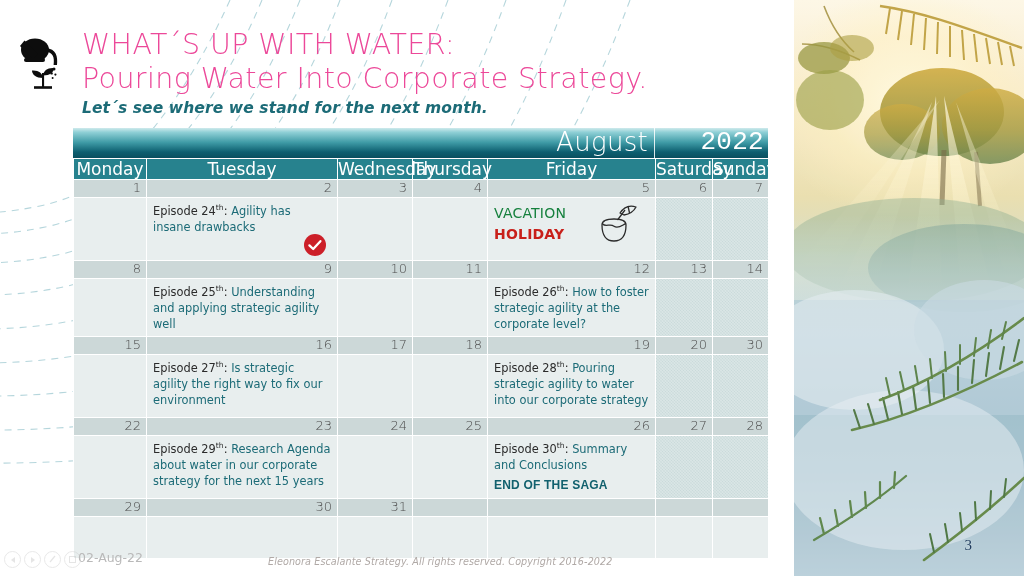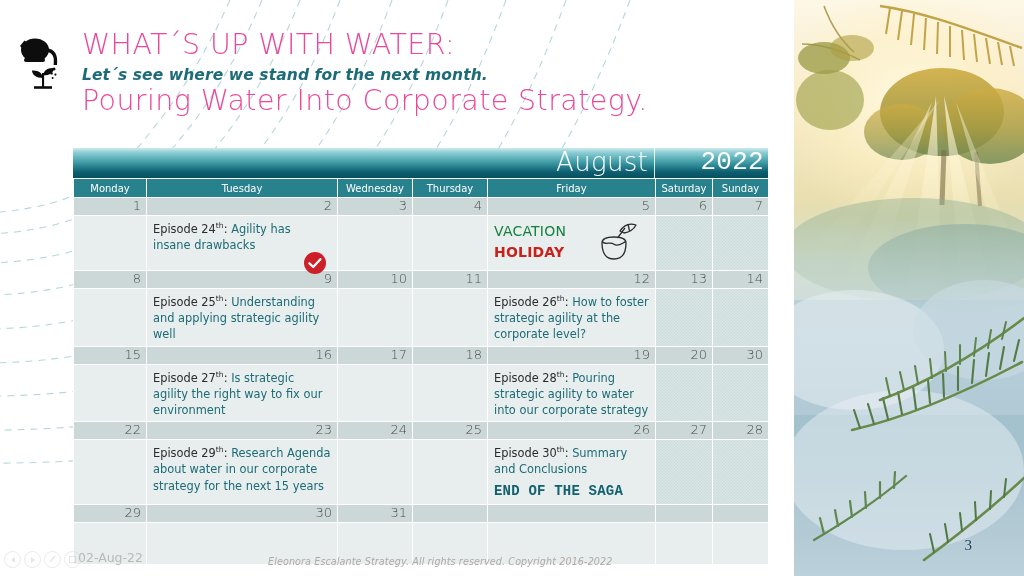--- a/index.html
+++ b/index.html
@@ -35,21 +35,21 @@
     color:#ec4899; line-height:1.18; white-space:nowrap;
   }
   #subtitle {
     margin-top:4px;
     font-family:"DejaVu Sans", sans-serif;
     font-style:italic; font-weight:bold; font-size:15.5px;
     color:#1c6b77; letter-spacing:.1px;
   }
 
   
-  #calendar { position:absolute; left:73px; top:148px; width:695px; z-index:2; }
+  #calendar { position:absolute; left:73px; top:128px; width:695px; z-index:2; }
 
   #cal-title-bar {
     height:30px; position:relative;
     background:linear-gradient(to bottom,#cfeaec 0%, #8fd0d6 14%, #3f9ba6 48%, #0d5f70 80%, #094f5f 100%);
   }
   #cal-title-bar .month {
     position:absolute; right:120px; top:-1px;
     font-family:"DejaVu Sans", sans-serif; font-weight:300;
     font-size:26px; color:#ffffff; letter-spacing:.3px;
   }
@@ -59,57 +59,57 @@
     font-size:26px; color:#ffffff; letter-spacing:.3px;margin-left:48px;
   }
   #cal-title-bar .divider {
     position:absolute; right:113px; top:0; width:1px; height:30px;
     background:rgba(255,255,255,.85);
   }
 
   table.cal { border-collapse:collapse; width:695px; table-layout:fixed; }
   table.cal th {
     background:#27828e; color:#ffffff; font-weight:normal;
-    font-size:10px; height:19px; border:1px solid #ffffff;
+    font-size:17px; height:19px; border:1px solid #ffffff;
     font-family:"DejaVu Sans", sans-serif;
   }
   table.cal td { border:1px solid #ffffff; vertical-align:top; }
 
   
   tr.num-row td {
     background:#ccd8d8; height:18px; text-align:right;
     padding:0 5px 1px 0; font-size:13px; color:#4d4d4d;
     font-family:"DejaVu Sans", sans-serif; font-weight:300;
   }
   tr.num-row td.weekend { background:#ccd8d8; }
 
   
-  tr.ev-row td { background:#e8eeee; height:55px; padding:5px 6px 3px 6px; }
+  tr.ev-row td { background:#e8eeee; height:63px; padding:5px 6px 3px 6px; }
   tr.ev-row td.hatch {
     background-color:#9fbdbd;
     background-image:
       linear-gradient(45deg, rgba(255,255,255,.55) 25%, transparent 25%, transparent 50%, rgba(255,255,255,.55) 50%, rgba(255,255,255,.55) 75%, transparent 75%),
       linear-gradient(-45deg, rgba(255,255,255,.45) 25%, transparent 25%, transparent 50%, rgba(255,255,255,.45) 50%, rgba(255,255,255,.45) 75%, transparent 75%);
     background-size:3px 3px, 3px 3px;
   }
   tr.ev-row.tall td { height:56px; }
   tr.ev-row.last td { height:42px; }
 
   .ev {
     font-family:"DejaVu Sans", sans-serif;
     font-size:11.4px; line-height:1.42; color:#1c6b77;
     position:relative;
   }
   .ev .lead { color:#2b2b2b; }
   .ev .lead sup { font-size:7.6px; }
 
   .endsaga {
     display:block; margin-top:4px;
-    font-family:Liberation Mono, monospace; font-weight:bold;
-    font-size:14px; color:#12616e; letter-spacing:.2px;
+    font-family:Liberation Sans, sans-serif; font-weight:bold;
+    font-size:12px; color:#12616e; letter-spacing:.2px;
   }
 
   .vac {
     font-family:"DejaVu Sans", sans-serif; font-size:14px;
     color:#15803d; letter-spacing:.2px; line-height:1.5;
   }
   .hol {
     font-family:"DejaVu Sans", sans-serif; font-size:14px; font-weight:bold;
     color:#c8201a; letter-spacing:.2px; line-height:1.5;
   }
@@ -303,22 +303,22 @@
     <path d="M 31,59 L 31,47"></path>
     <rect x="30" y="45" width="2.1" height="14"></rect>
     <path d="M 31,50 C 24,50 20,46.5 20,42.5 C 26.5,42 30.5,45 31,50 Z"></path>
     <path d="M 31,47.5 C 38,47.5 42,44 42,40 C 35.5,39.5 31.5,42.5 31,47.5 Z"></path>
     <rect x="22" y="58.2" width="18" height="2.6"></rect>
   </g>
 </svg>
 
 <div id="title-block">
   <div id="title-line1">WHAT´S UP WITH WATER:</div>
+  <div id="title-line2">Pouring Water Into Corporate Strategy.</div>
   <div id="subtitle">Let´s see where we stand for the next month.</div>
-  <div id="title-line2">Pouring Water Into Corporate Strategy.</div>
 </div>
 
 <div id="calendar">
 
   <div id="cal-title-bar">
     <span class="month">August</span>
     <span class="divider"></span>
     <span class="year">2022</span>
   </div>
 

